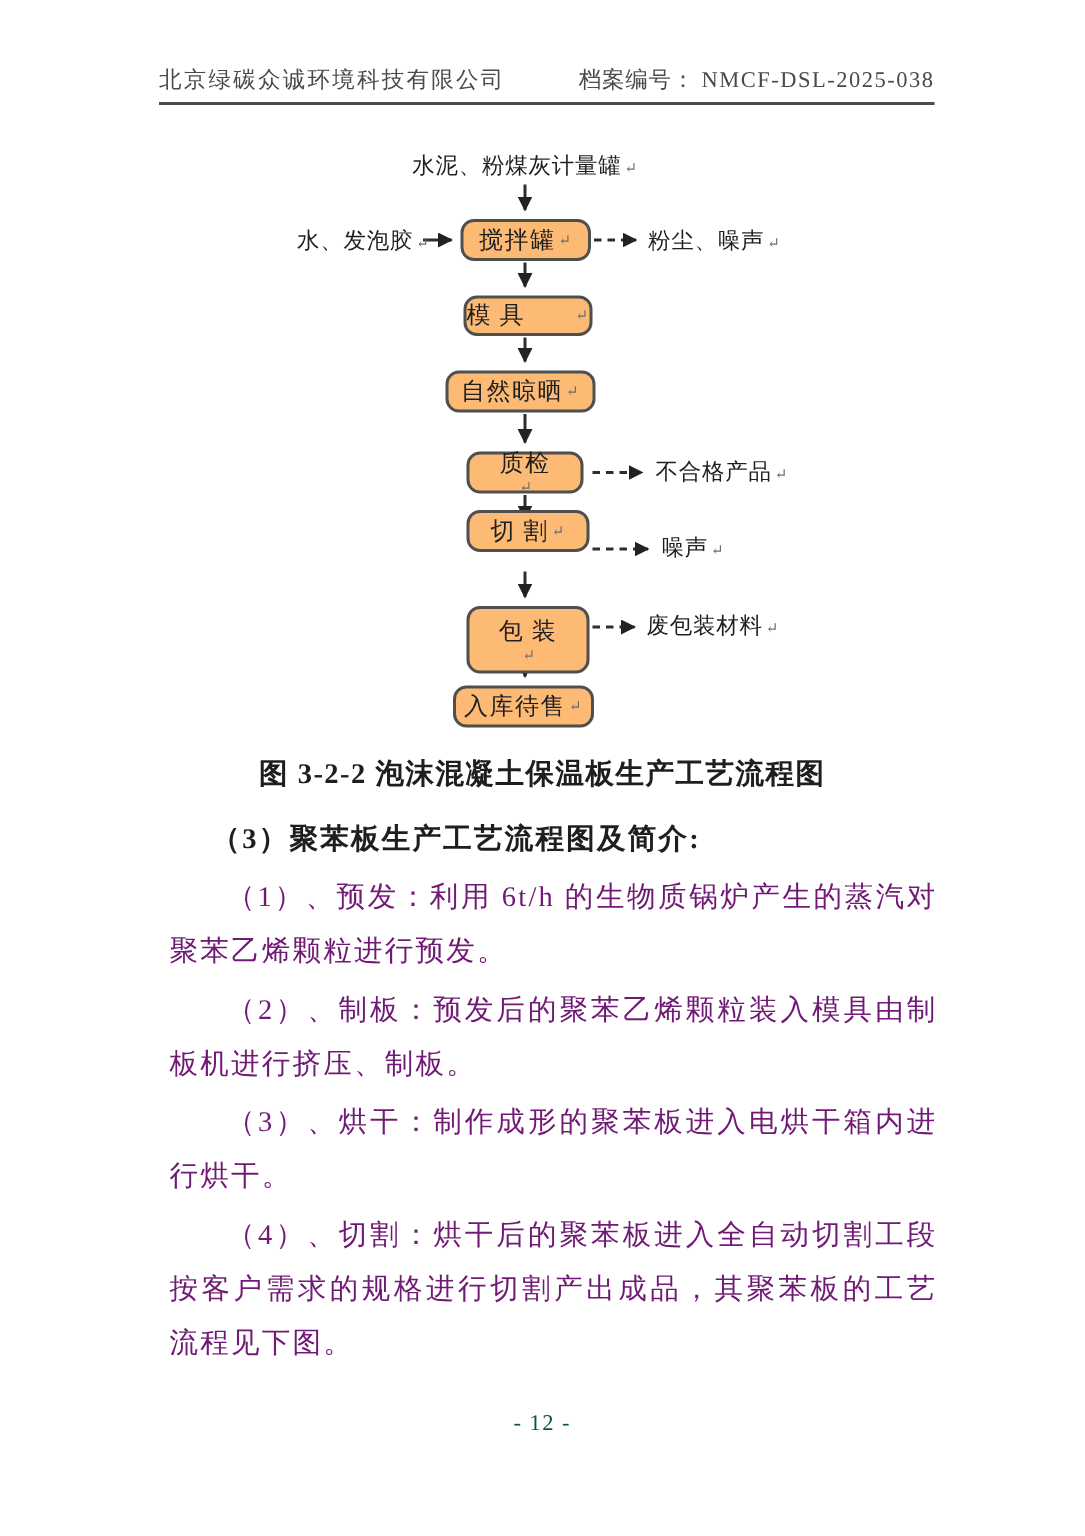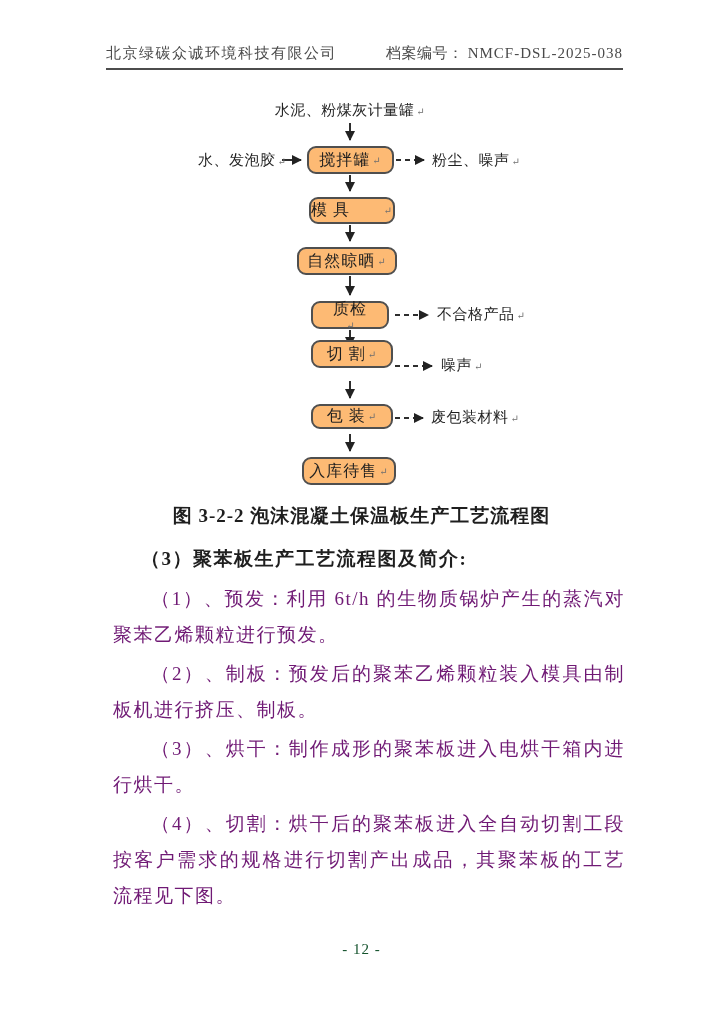--- a/index.html
+++ b/index.html
@@ -51,21 +51,21 @@
     font-size: 15px; color: #1f1f1f;
     letter-spacing: 0.5px; white-space: nowrap;
   }
   .ret { font-size: 10px; color: #6e6e6e; margin-left: 2px; }
 
   .box-mixer  { left: 307px; top: 146px; width: 87px;  height: 28px; }
   .box-mold   { left: 309px; top: 197px; width: 86px;  height: 27px; justify-content: space-between; }
   .box-dry    { left: 297px; top: 247px; width: 100px; height: 28px; }
   .box-qc     { left: 311px; top: 301px; width: 78px;  height: 28px; flex-direction: column; }
   .box-cut    { left: 311px; top: 340px; width: 82px;  height: 28px; }
-  .box-pack   { left: 311px; top: 404px; width: 82px;  height: 25px; }
+  .box-pack   { left: 311px; top: 404px; width: 82px;  height: 45px; flex-direction: column; }
   .box-store  { left: 302px; top: 457px; width: 94px;  height: 28px; }
 
   .lbl-source { left: 0; top: 101px; width: 700px; text-align: center; }
   .lbl-input  { left: 198px; top: 151px; }
   .lbl-dust   { left: 432px; top: 151px; }
   .lbl-reject { left: 437px; top: 305px; }
   .lbl-noise  { left: 441px; top: 356px; }
   .lbl-waste  { left: 431px; top: 408px; }
 
   

